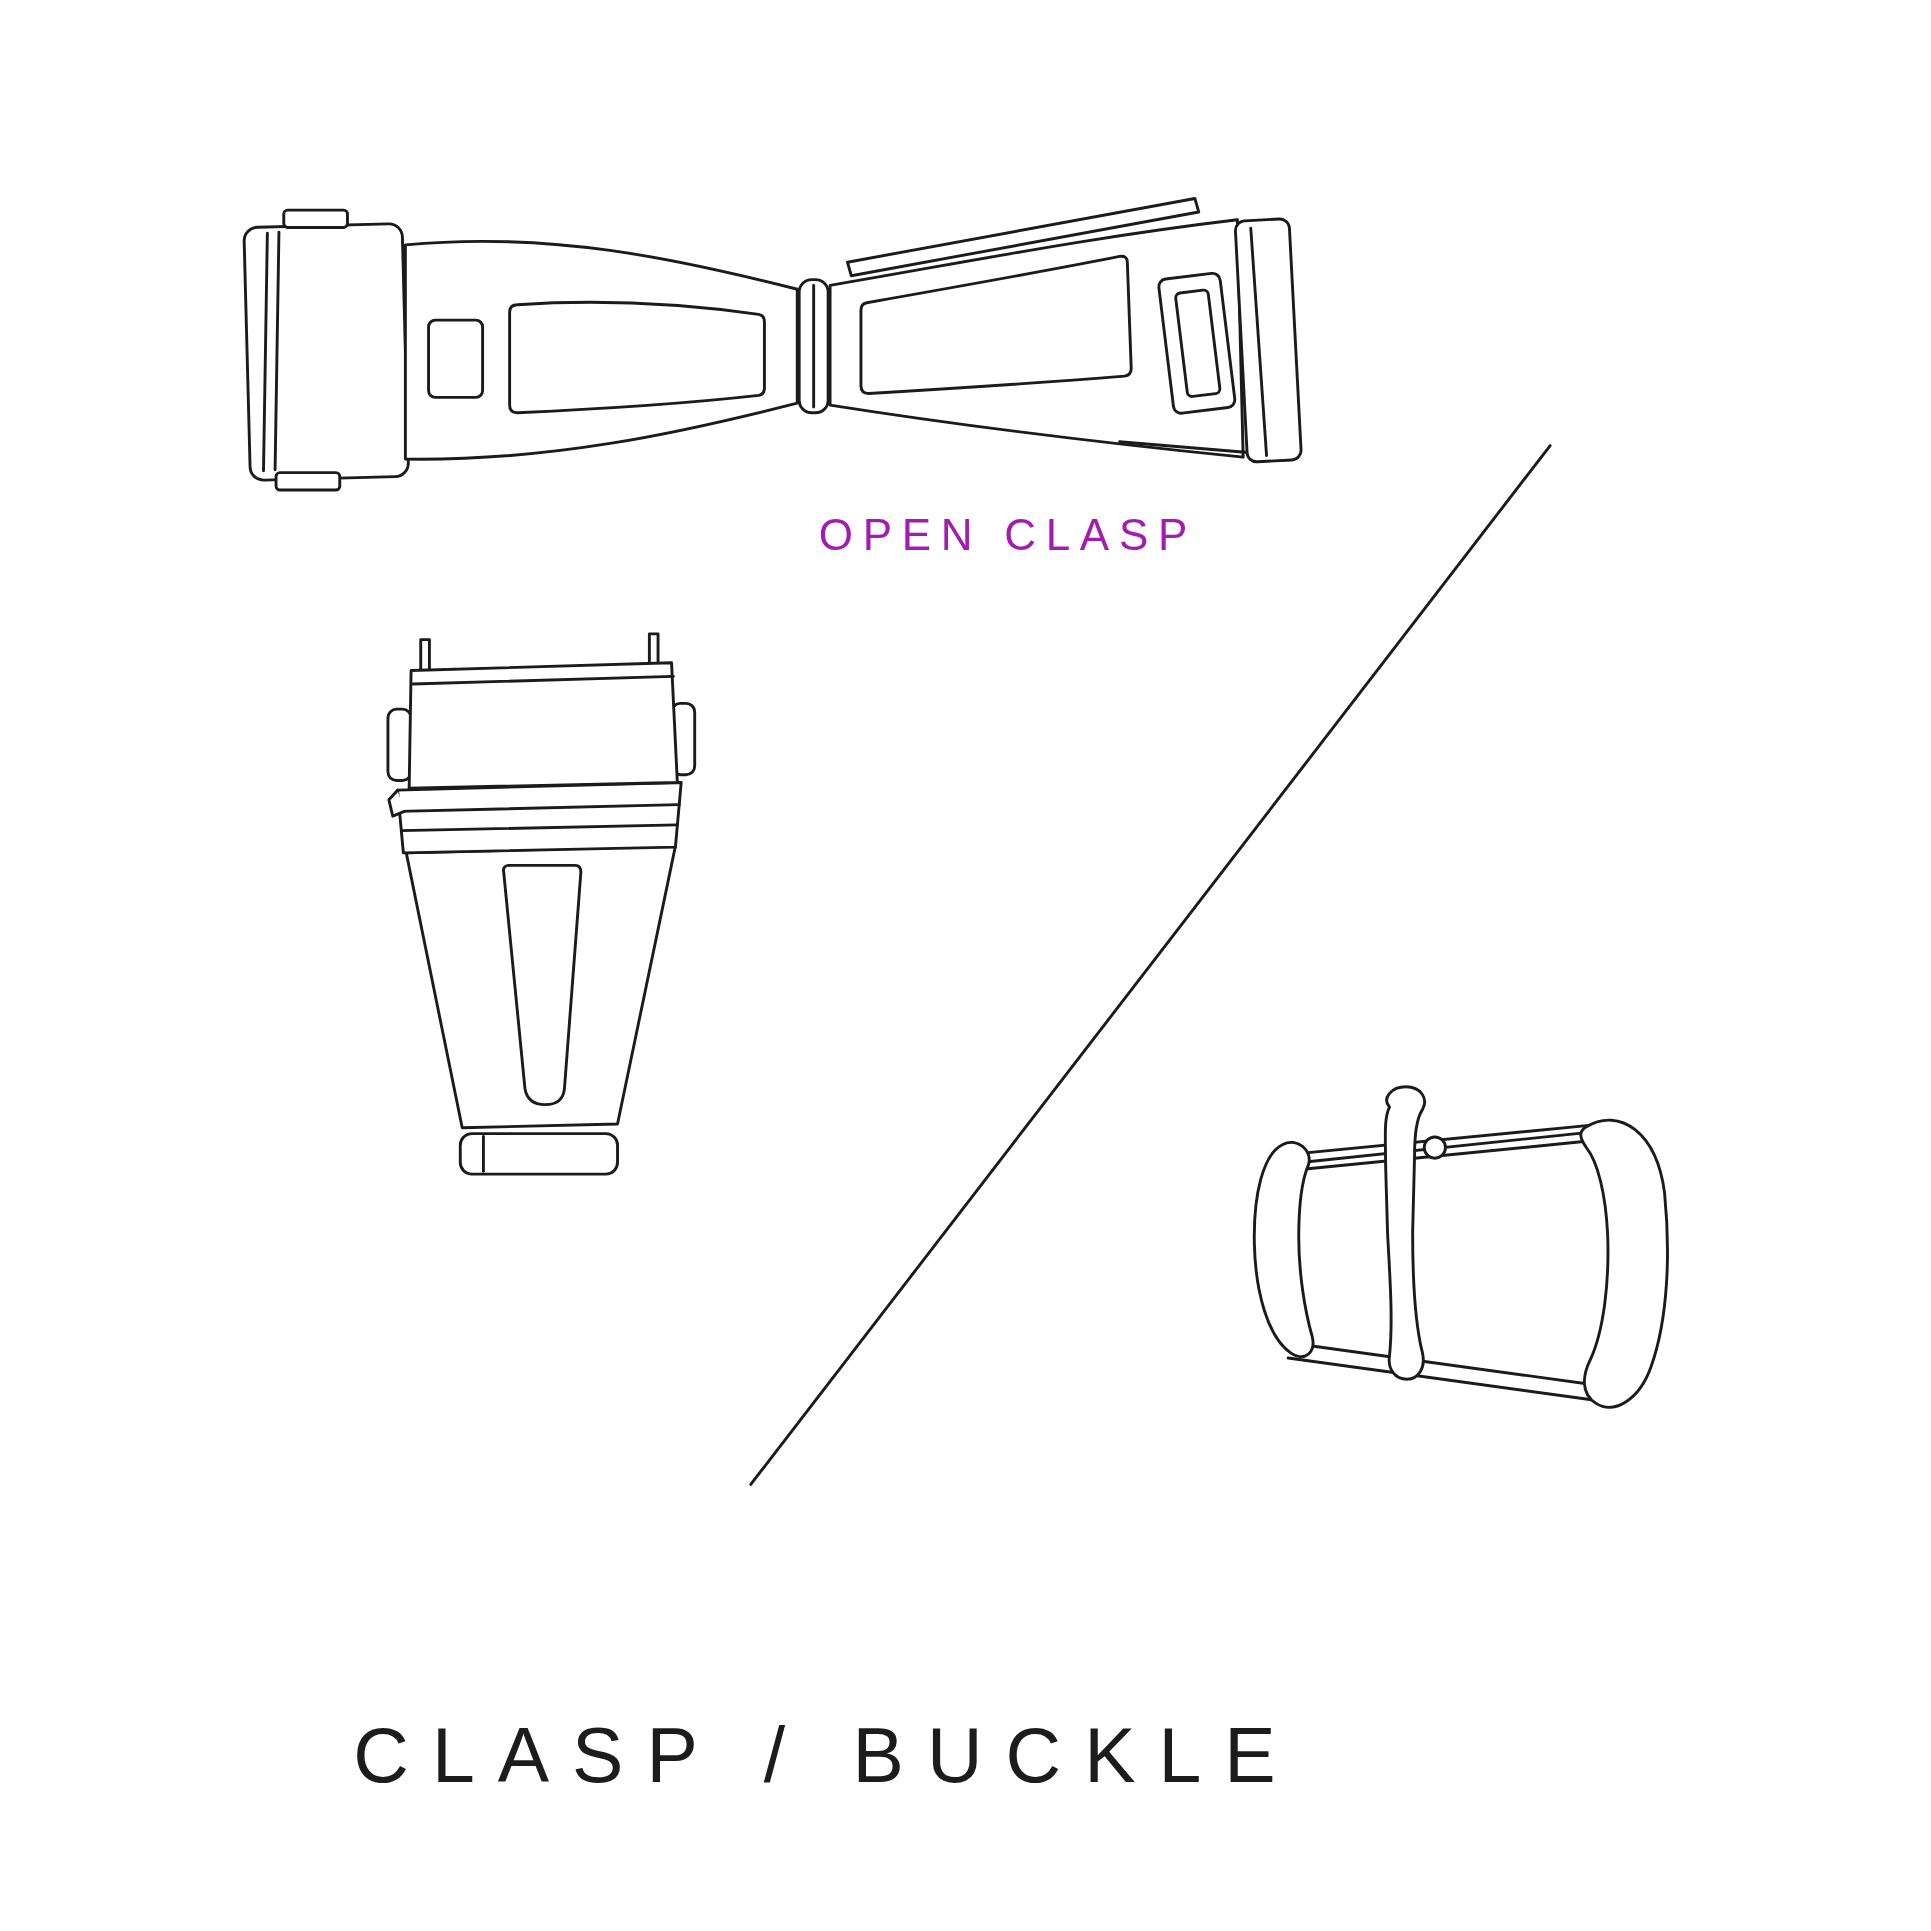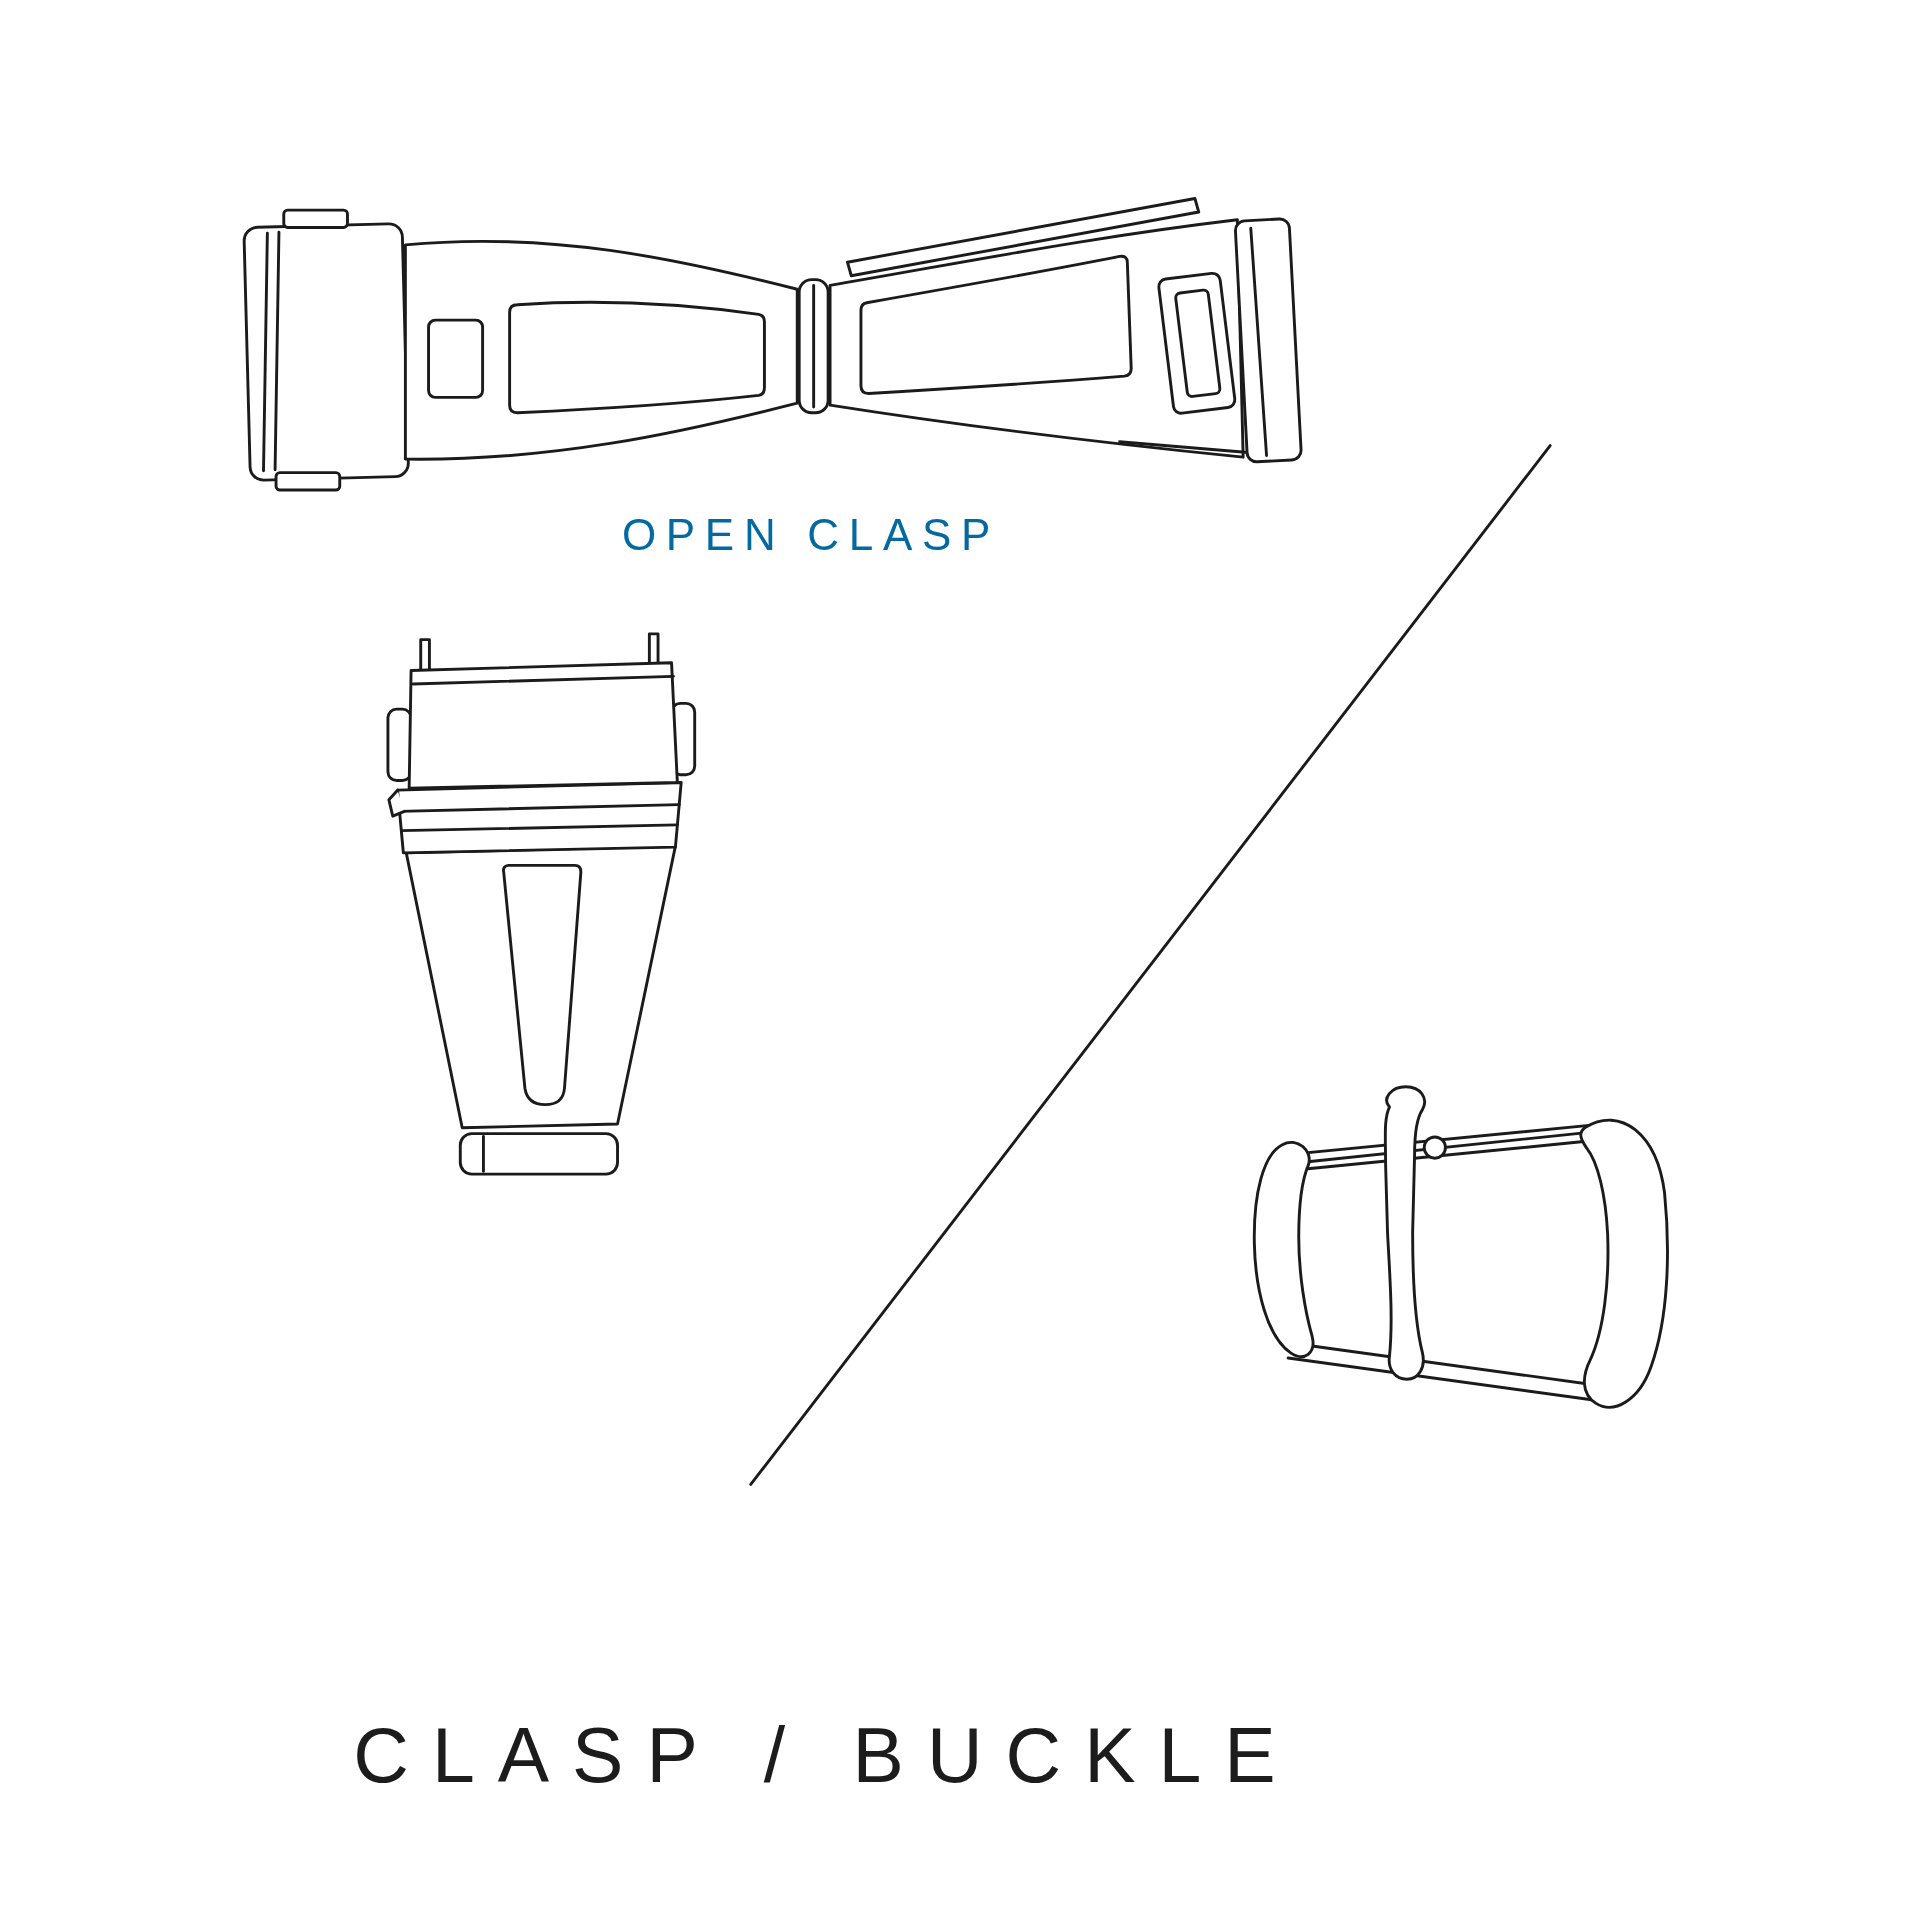--- a/index.html
+++ b/index.html
@@ -7,26 +7,26 @@
     position:relative;
     width:1931px;
     height:1931px;
     background:#ffffff;
     overflow:hidden;
     font-family:"Liberation Sans", sans-serif;
   }
   .illo{position:absolute;}
   .label{
     position:absolute;
-    color:#0369a1;
+    color:#a21caf;
     font-family:"Liberation Sans", sans-serif;
     font-size:44px;
     font-weight:400;
     letter-spacing:9.7px;
-    text-align:center;
+    text-align:right;
     white-space:nowrap;
   }
   .title{
     position:absolute;
     left:0;
     top:1711px;
     width:1652px;
     color:#1c1c1c;
     font-family:"Liberation Sans", sans-serif;
     font-size:77px;

